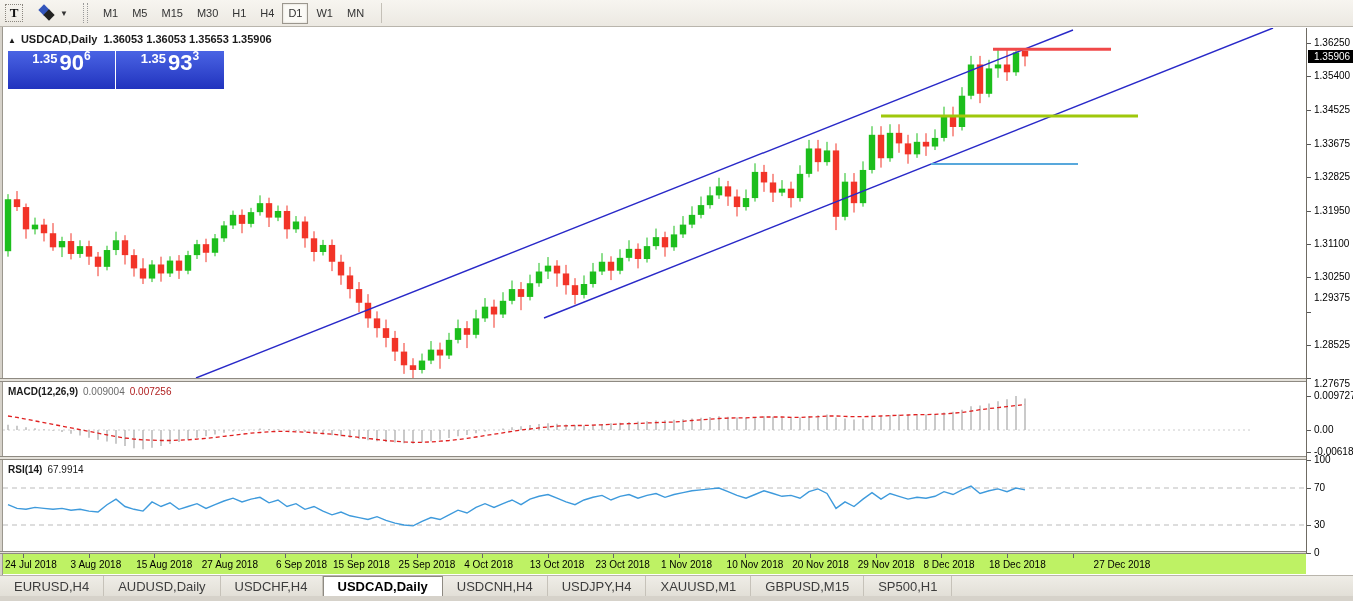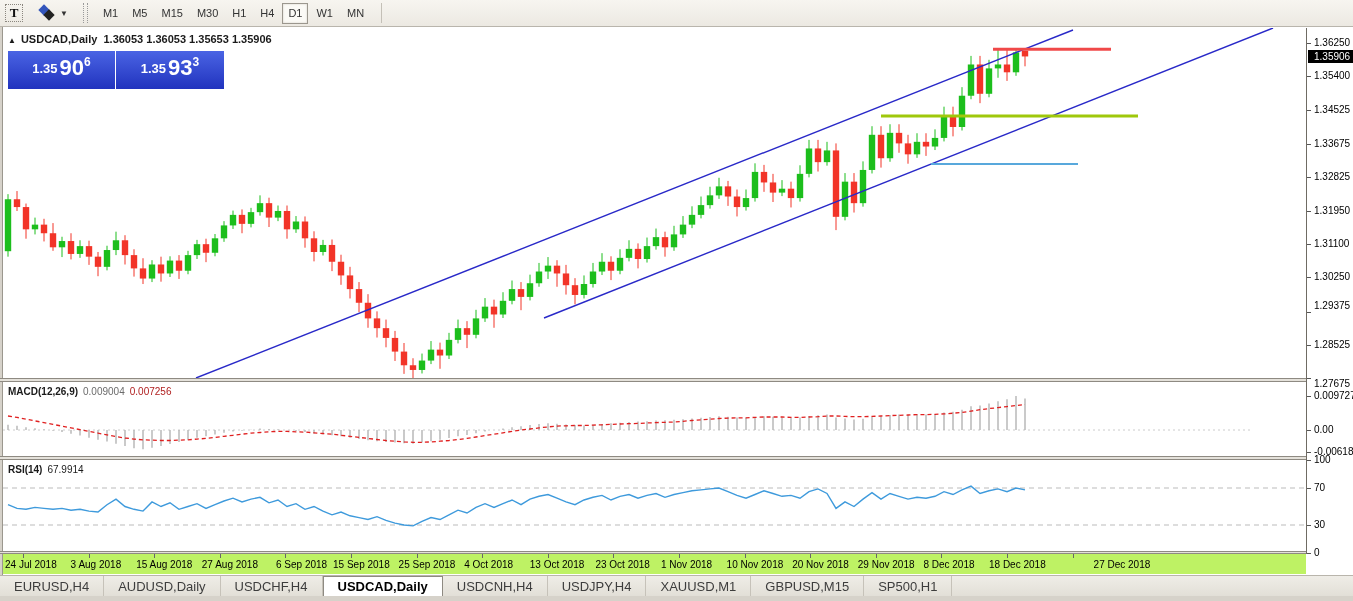--- a/index.html
+++ b/index.html
@@ -53,21 +53,21 @@
   
   #trade-panel { position:absolute; left:8px; top:50px; width:216px; height:62px; }
   #tp-row1 { display:flex; height:23px; }
   .tp-btn { width:53px; color:#FFF; font-size:13px; display:flex; align-items:center; justify-content:center;
             background:linear-gradient(#5B78EE,#2036C8); border:1px solid #1B2CA8; cursor:pointer; }
   .tp-spin { width:17px; background:linear-gradient(#FDFDFD,#D8D6D0); border:1px solid #9B978E;
              display:flex; align-items:center; justify-content:center; font-size:7px; color:#3355BB; cursor:pointer; }
   #tp-volume { flex:1; background:#FFF; border:1px solid #9B978E; font-size:13px; color:#000;
                text-align:right; padding-right:6px; font-family:"Liberation Sans",sans-serif; }
   #tp-row2 { display:flex; height:38px; margin-top:1px; background:#2B41D6; }
-  .tp-price { width:50%; color:#FFF; display:flex; align-items:center; justify-content:center;
+  .tp-price { width:50%; color:#FFF; display:flex; align-items:flex-start; justify-content:center;
               padding-bottom:4px; background:linear-gradient(#4A64E4,#2133BE); cursor:pointer; }
   .tp-price.left { border-right:1px solid #FFF; }
   .p-big { font-size:13px; font-weight:bold; margin-right:2px; line-height:15px; }
   .p-mid { font-size:22px; font-weight:bold; line-height:24px; }
   .p-sup { font-size:12px; font-weight:bold; line-height:10px; margin-bottom:12px; }
 
   
   .ind-label { position:absolute; left:5px; top:4px; font-size:10px; color:#1a1a1a; }
   .ind-label b { font-weight:bold; }
   .v-gray { color:#6B6B6B; margin-left:5px; } .v-red { color:#B02020; margin-left:5px; }
@@ -500,21 +500,21 @@
       <div class="axis-label" style="top: 109.586px;">1.33675</div>
       <div class="axis-tick" style="top: 148.789px;"></div>
       <div class="axis-label" style="top: 142.789px;">1.32825</div>
       <div class="axis-tick" style="top: 182.969px;"></div>
       <div class="axis-label" style="top: 176.969px;">1.31950</div>
       <div class="axis-tick" style="top: 216.172px;"></div>
       <div class="axis-label" style="top: 210.172px;">1.31100</div>
       <div class="axis-tick" style="top: 249.375px;"></div>
       <div class="axis-label" style="top: 243.375px;">1.30250</div>
       <div class="axis-tick" style="top: 283.555px;"></div>
-      <div class="axis-label" style="top: 272px;">1.29375</div>
+      <div class="axis-label" style="top: 264px;">1.29375</div>
       <div class="axis-tick" style="top: 316.758px;"></div>
       <div class="axis-label" style="top: 310.758px;">1.28525</div>
       <div class="axis-tick" style="top: 349.961px;"></div>
       <div class="axis-label" style="top: 350px;">1.27675</div>
       <div id="cur-price-tag" style="top: 22.4375px;">1.35906</div>
       <div class="axis-tick" style="top: 367.955px;"></div>
       <div class="axis-label" style="top: 361.955px;">0.009727</div>
       <div class="axis-tick" style="top: 402px;"></div>
       <div class="axis-label" style="top: 396px;">0.00</div>
       <div class="axis-tick" style="top: 423.637px;"></div>

